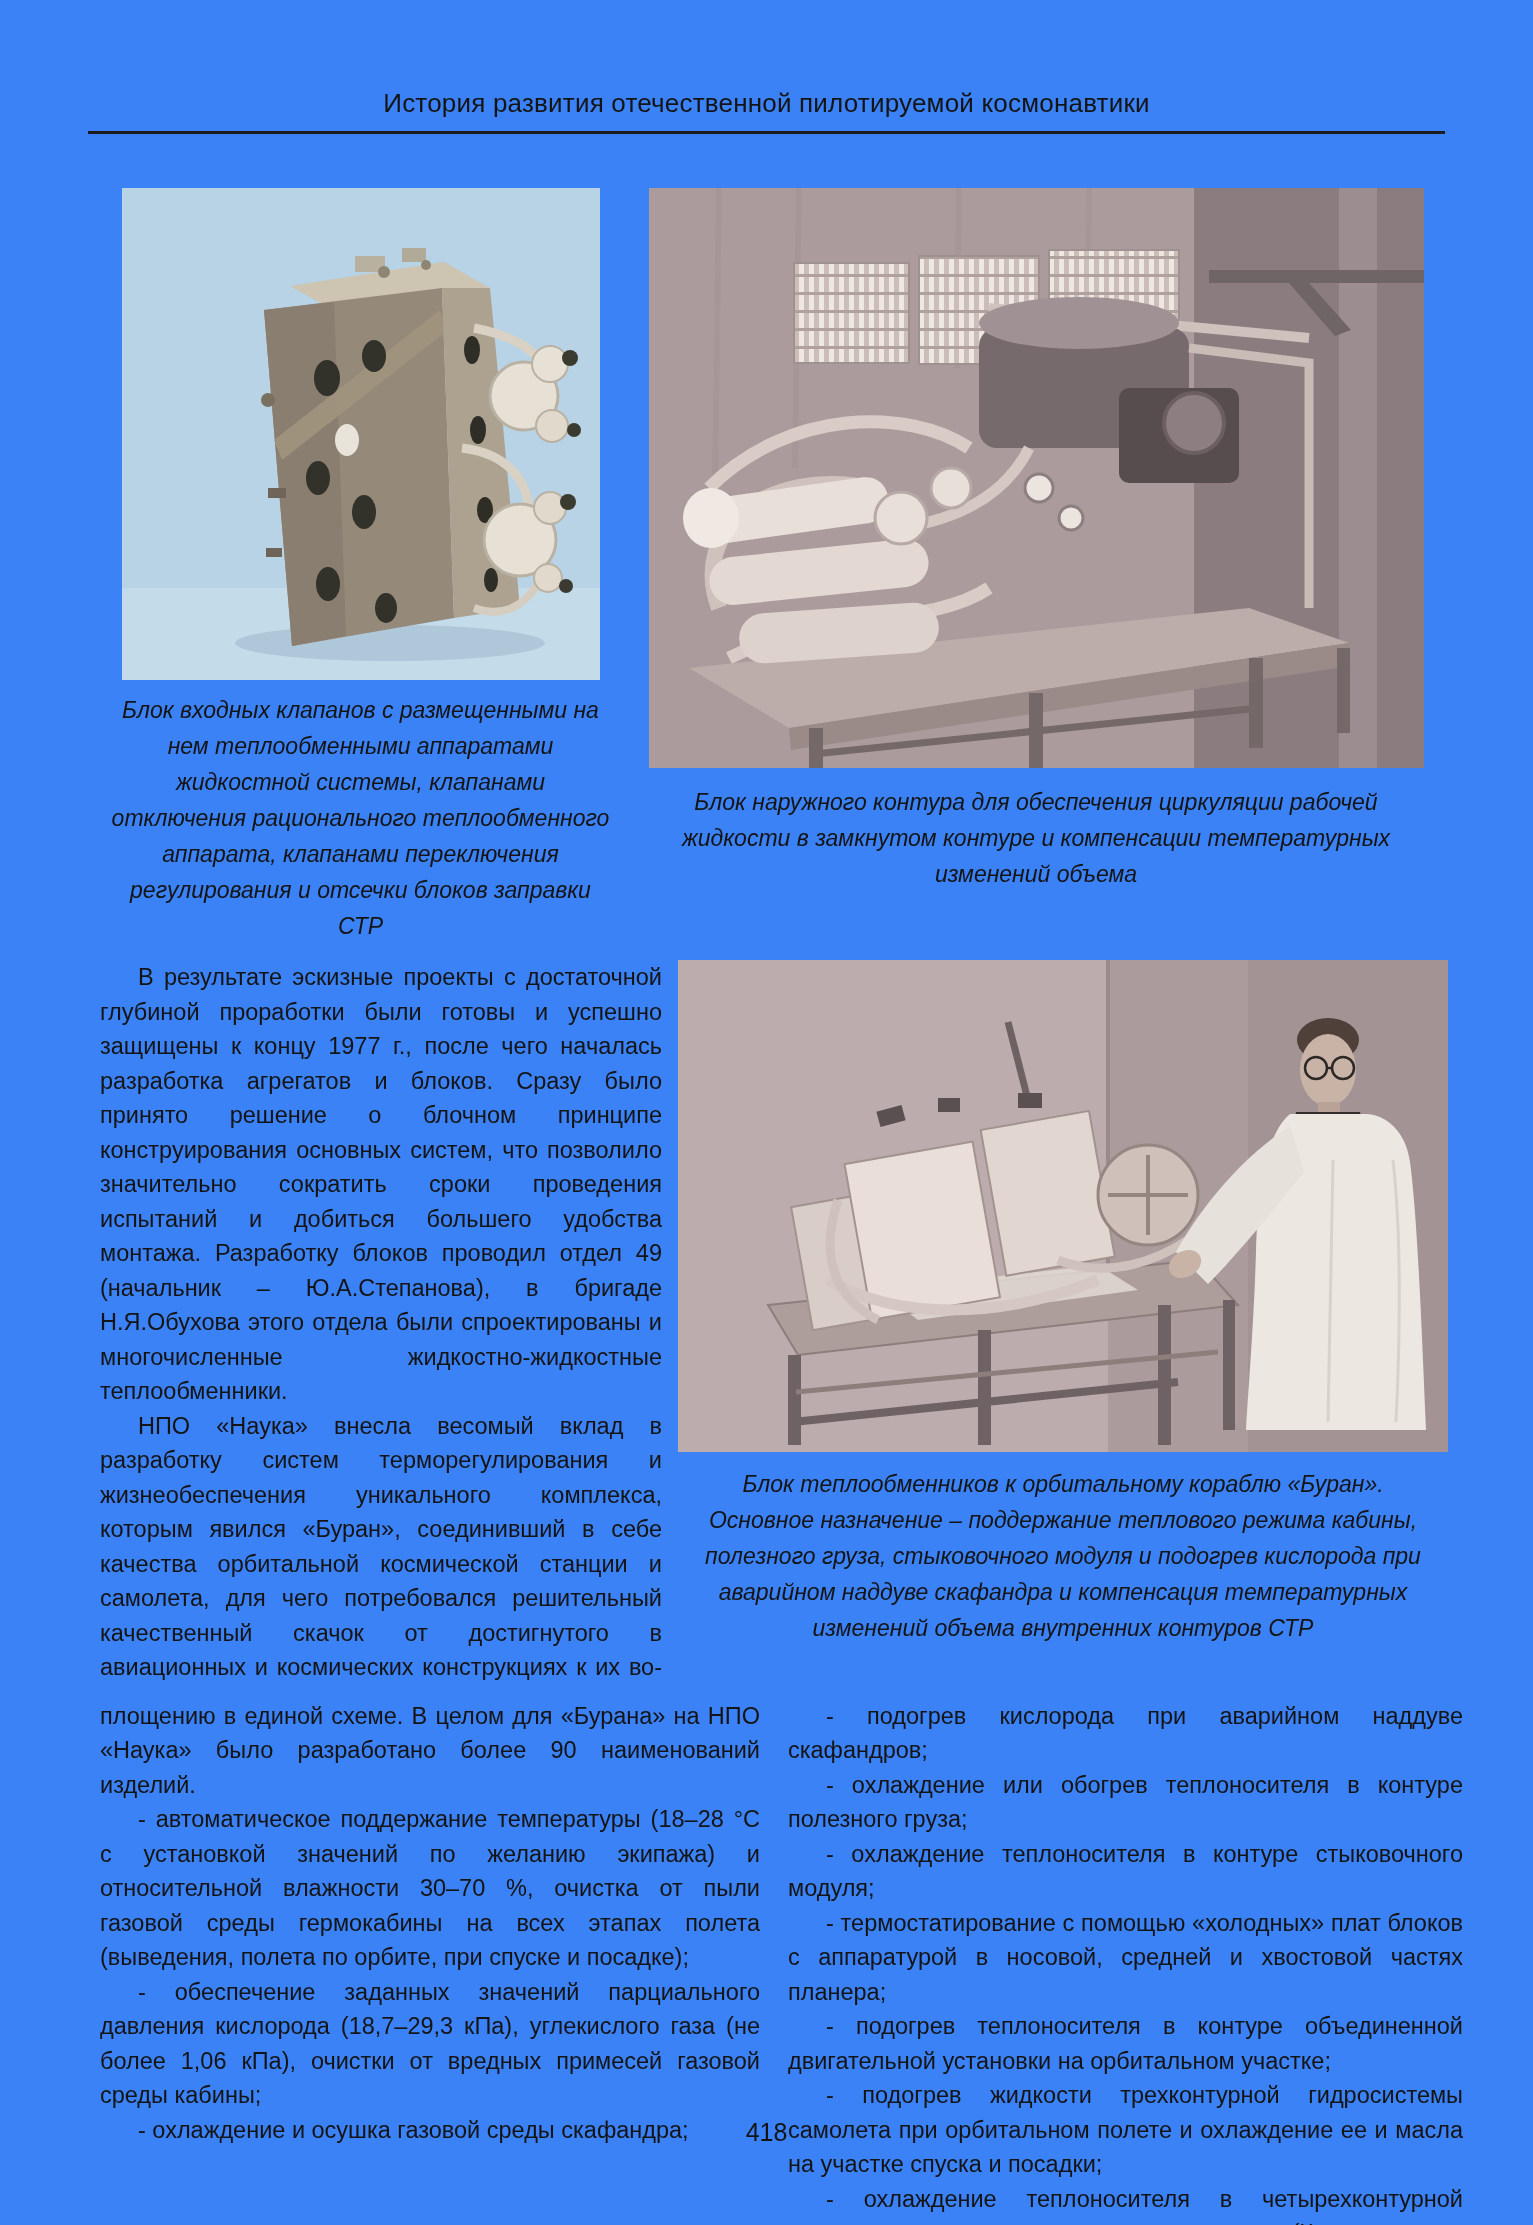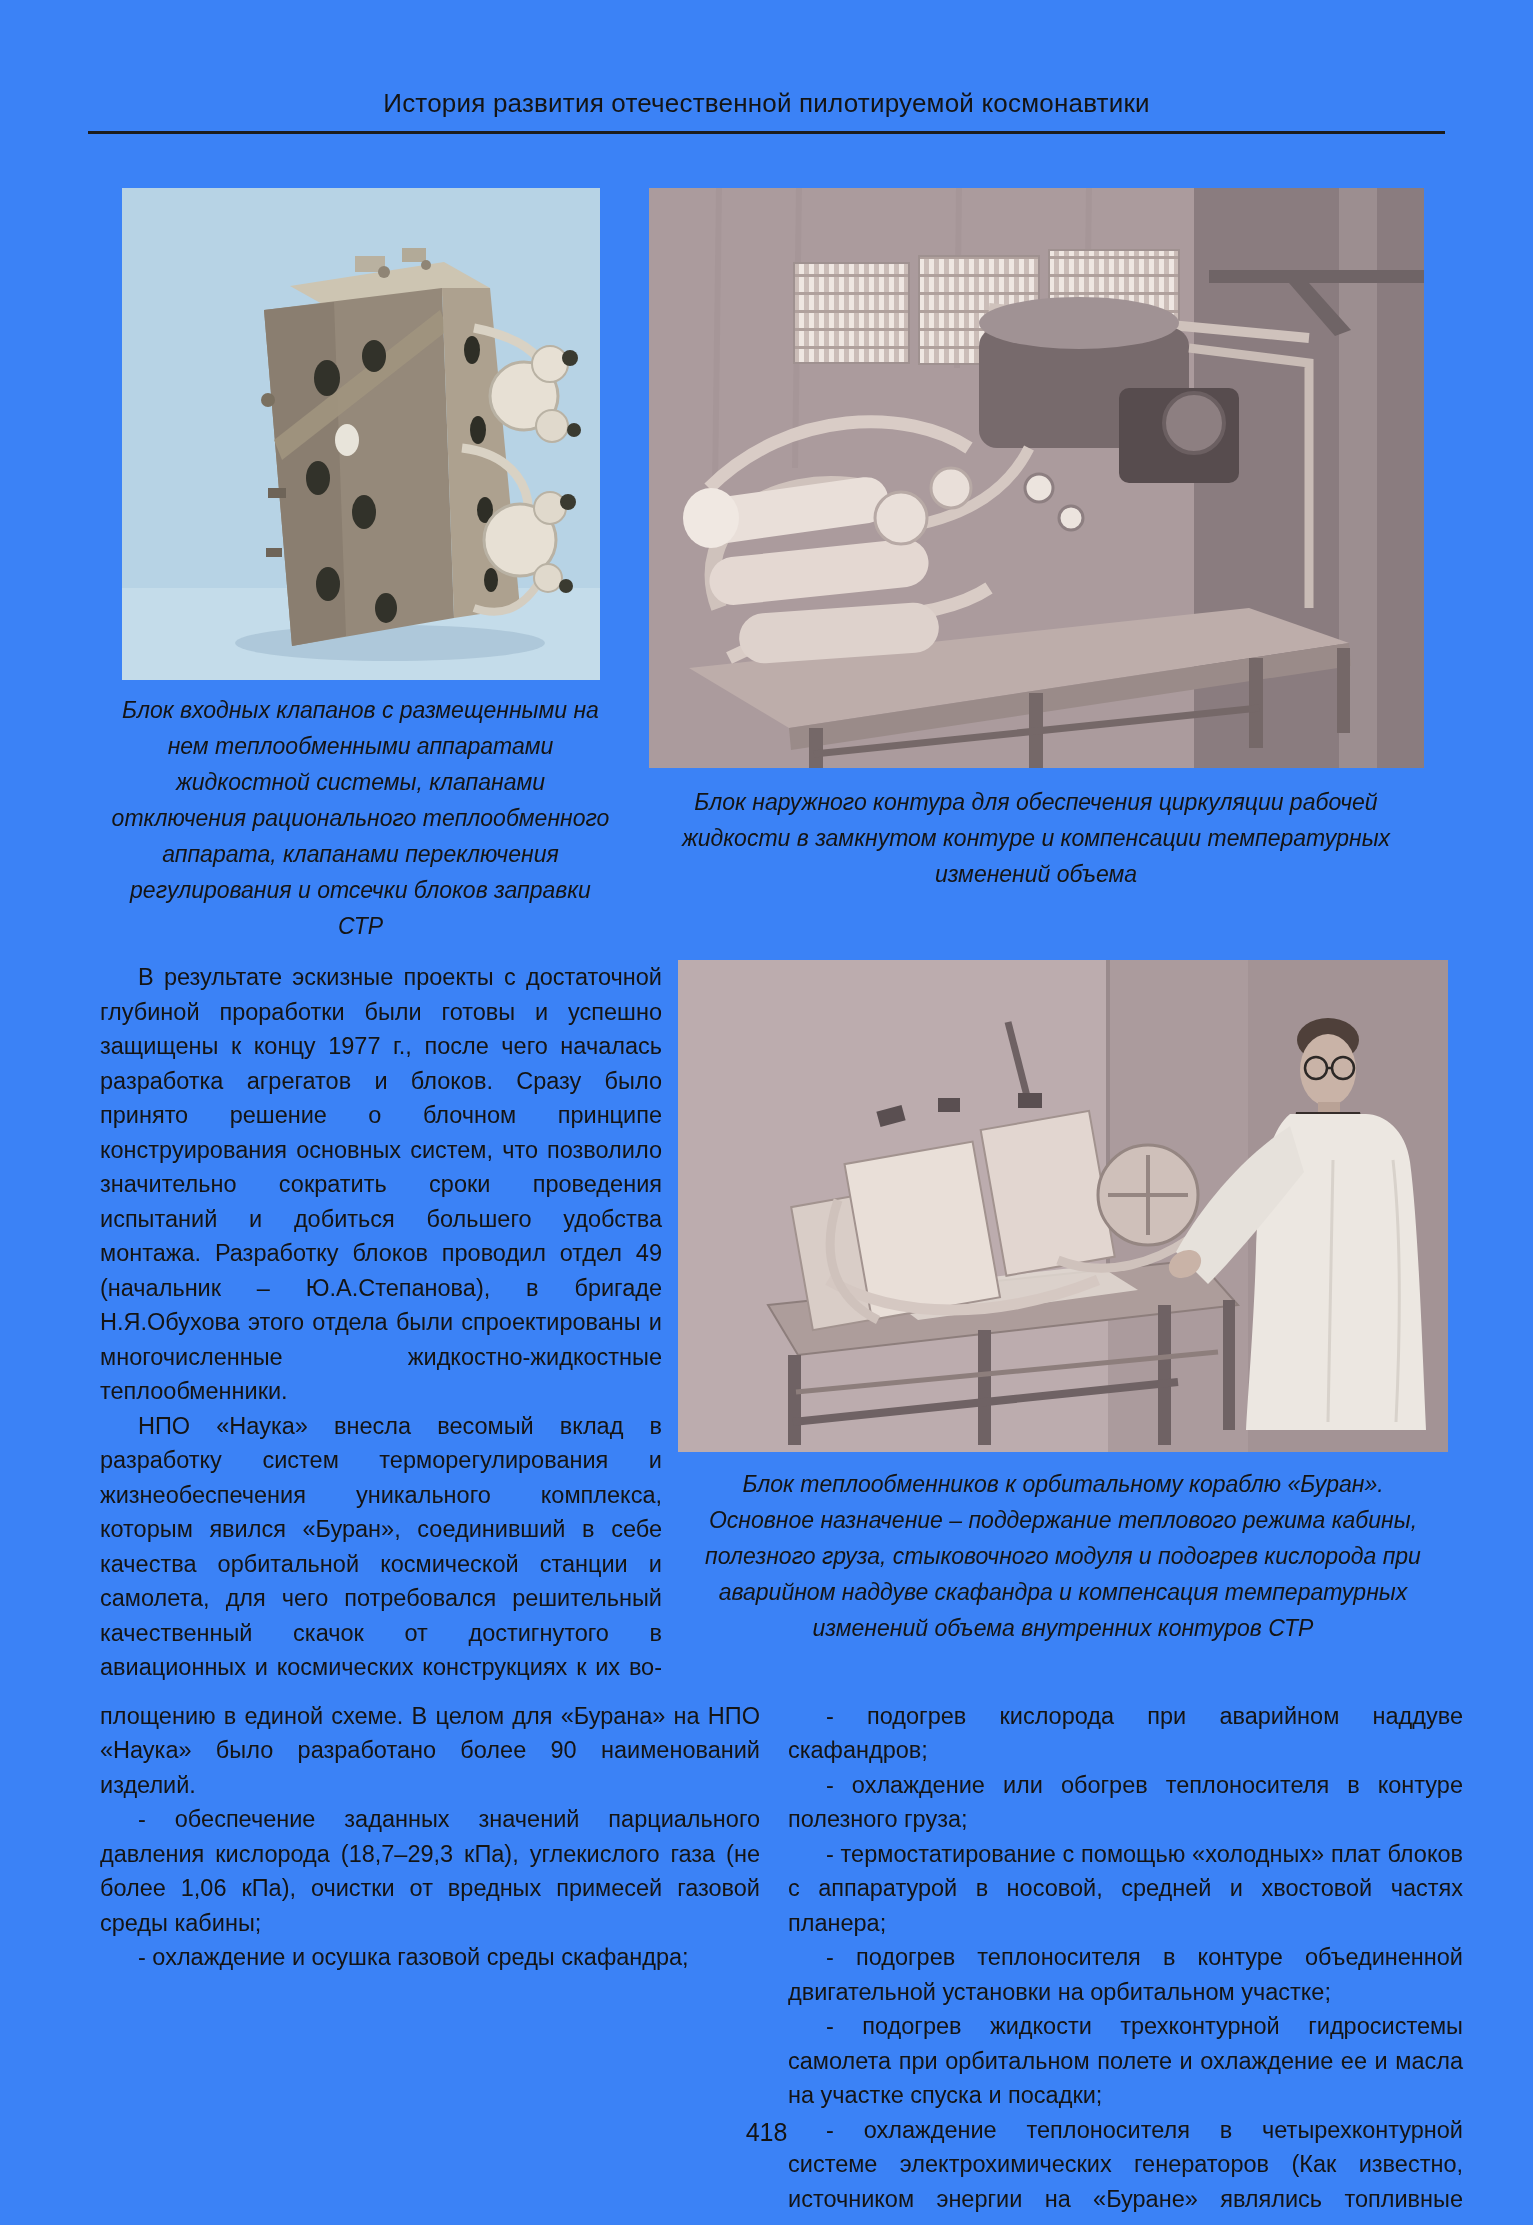--- a/index.html
+++ b/index.html
@@ -249,27 +249,29 @@
       <figcaption class="caption cap3">
         <span class="cap-line">Блок теплообменников к орбитальному кораблю «Буран».</span>
         <span>Основное назначение – поддержание теплового режима кабины, полезного груза, стыковочного модуля и подогрев кислорода при аварийном наддуве скафандра и компенсация температурных изменений объема внутренних контуров СТР</span>
       </figcaption>
     </figure>
   </div>
 
   <div class="row row3">
     <div class="col-bottom-left">
       <p class="para">площению в единой схеме. В целом для «Бурана» на НПО «Наука» было разработано более 90 наименований изделий.</p>
+      <p class="para p-indent">- автоматическое поддержание температуры (18–28 °С с установкой значений по желанию экипажа) и относительной влажности 30–70 %, очистка от пыли газовой среды гермокабины на всех этапах полета (выведения, полета по орбите, при спуске и посадке);</p>
       <p class="para p-indent">- обеспечение заданных значений парциального давления кислорода (18,7–29,3 кПа), углекислого газа (не более 1,06 кПа), очистки от вредных примесей газовой среды кабины;</p>
       <p class="para p-indent">- охлаждение и осушка газовой среды скафандра;</p>
 
     </div>
     <div class="col-bottom-right">
       <p class="para p-indent">- подогрев кислорода при аварийном наддуве скафандров;</p>
       <p class="para p-indent">- охлаждение или обогрев теплоносителя в контуре полезного груза;</p>
+      <p class="para p-indent">- охлаждение теплоносителя в контуре стыковочного модуля;</p>
       <p class="para p-indent">- термостатирование с помощью «холодных» плат блоков с аппаратурой в носовой, средней и хвостовой частях планера;</p>
       <p class="para p-indent">- подогрев теплоносителя в контуре объединенной двигательной установки на орбитальном участке;</p>
       <p class="para p-indent">- подогрев жидкости трехконтурной гидросистемы самолета при орбитальном полете и охлаждение ее и масла на участке спуска и посадки;</p>
       <p class="para p-indent p-mid">- охлаждение теплоносителя в четырехконтурной системе электрохимических генераторов (Как известно, источником энергии на «Буране» являлись топливные элементы на основе водорода и кислорода, в результате реакции которых</p>
     </div>
   </div>
 
   <div class="pagenum">418</div>
 </div>
 

